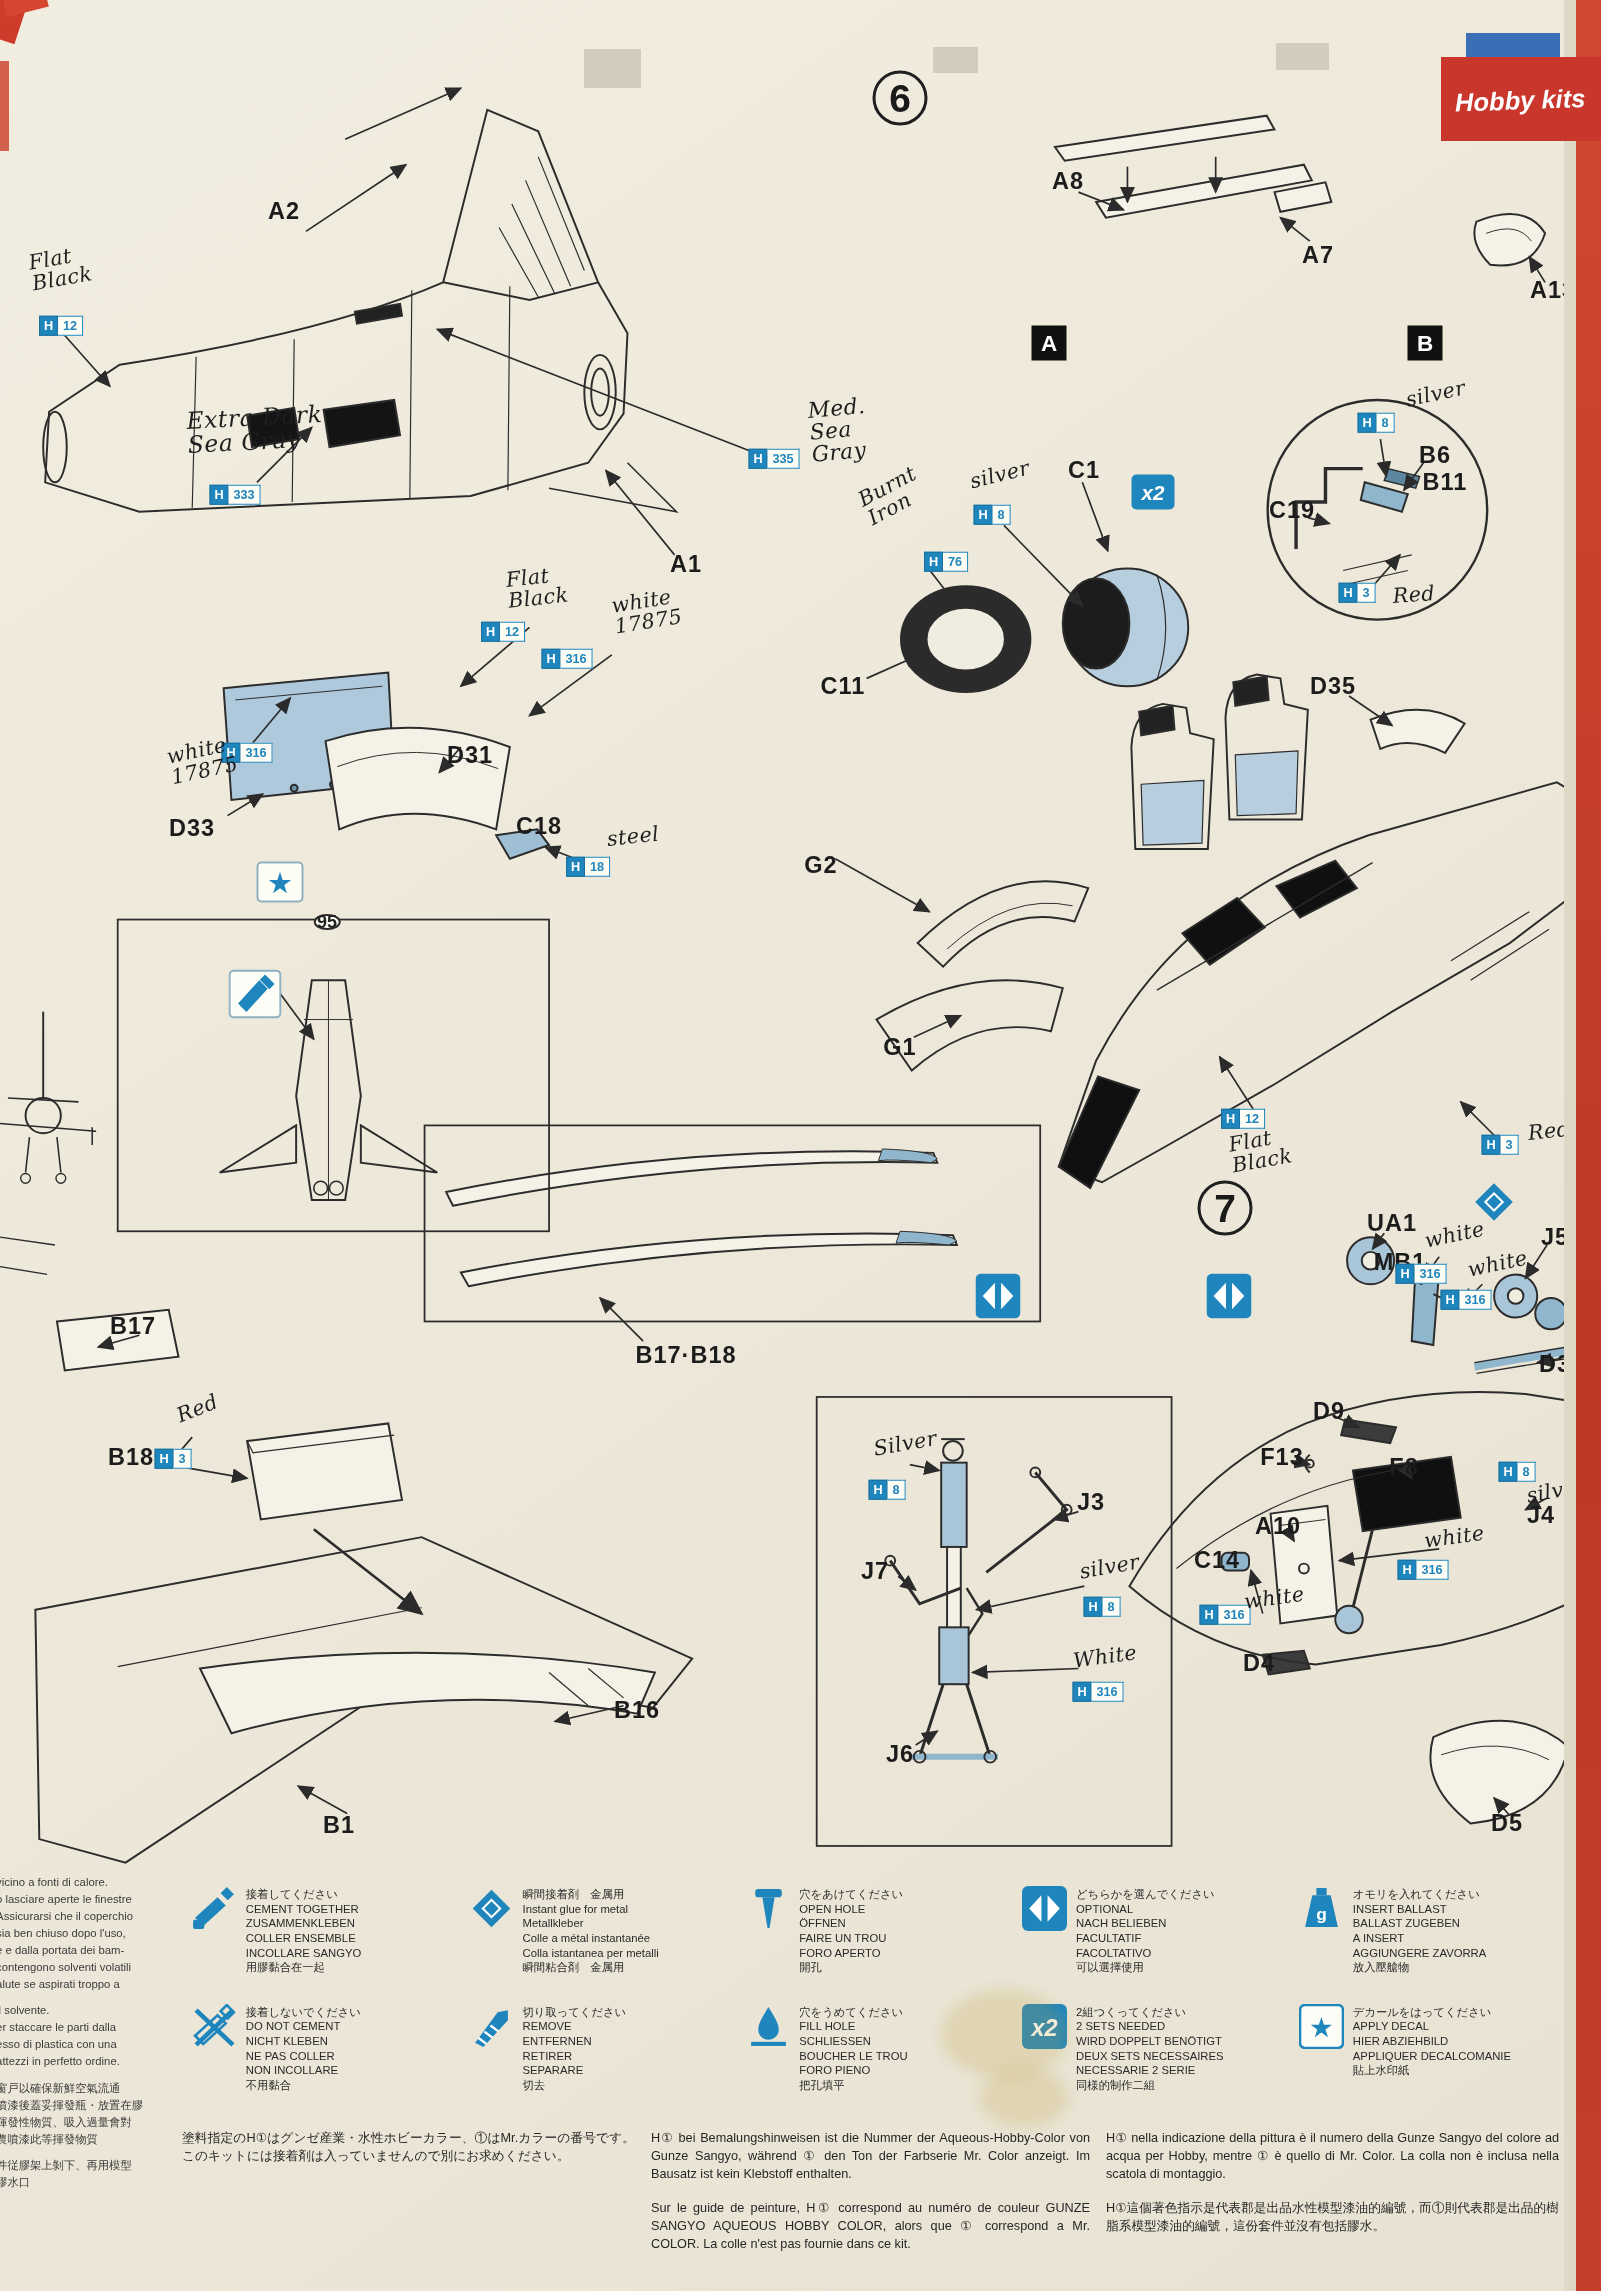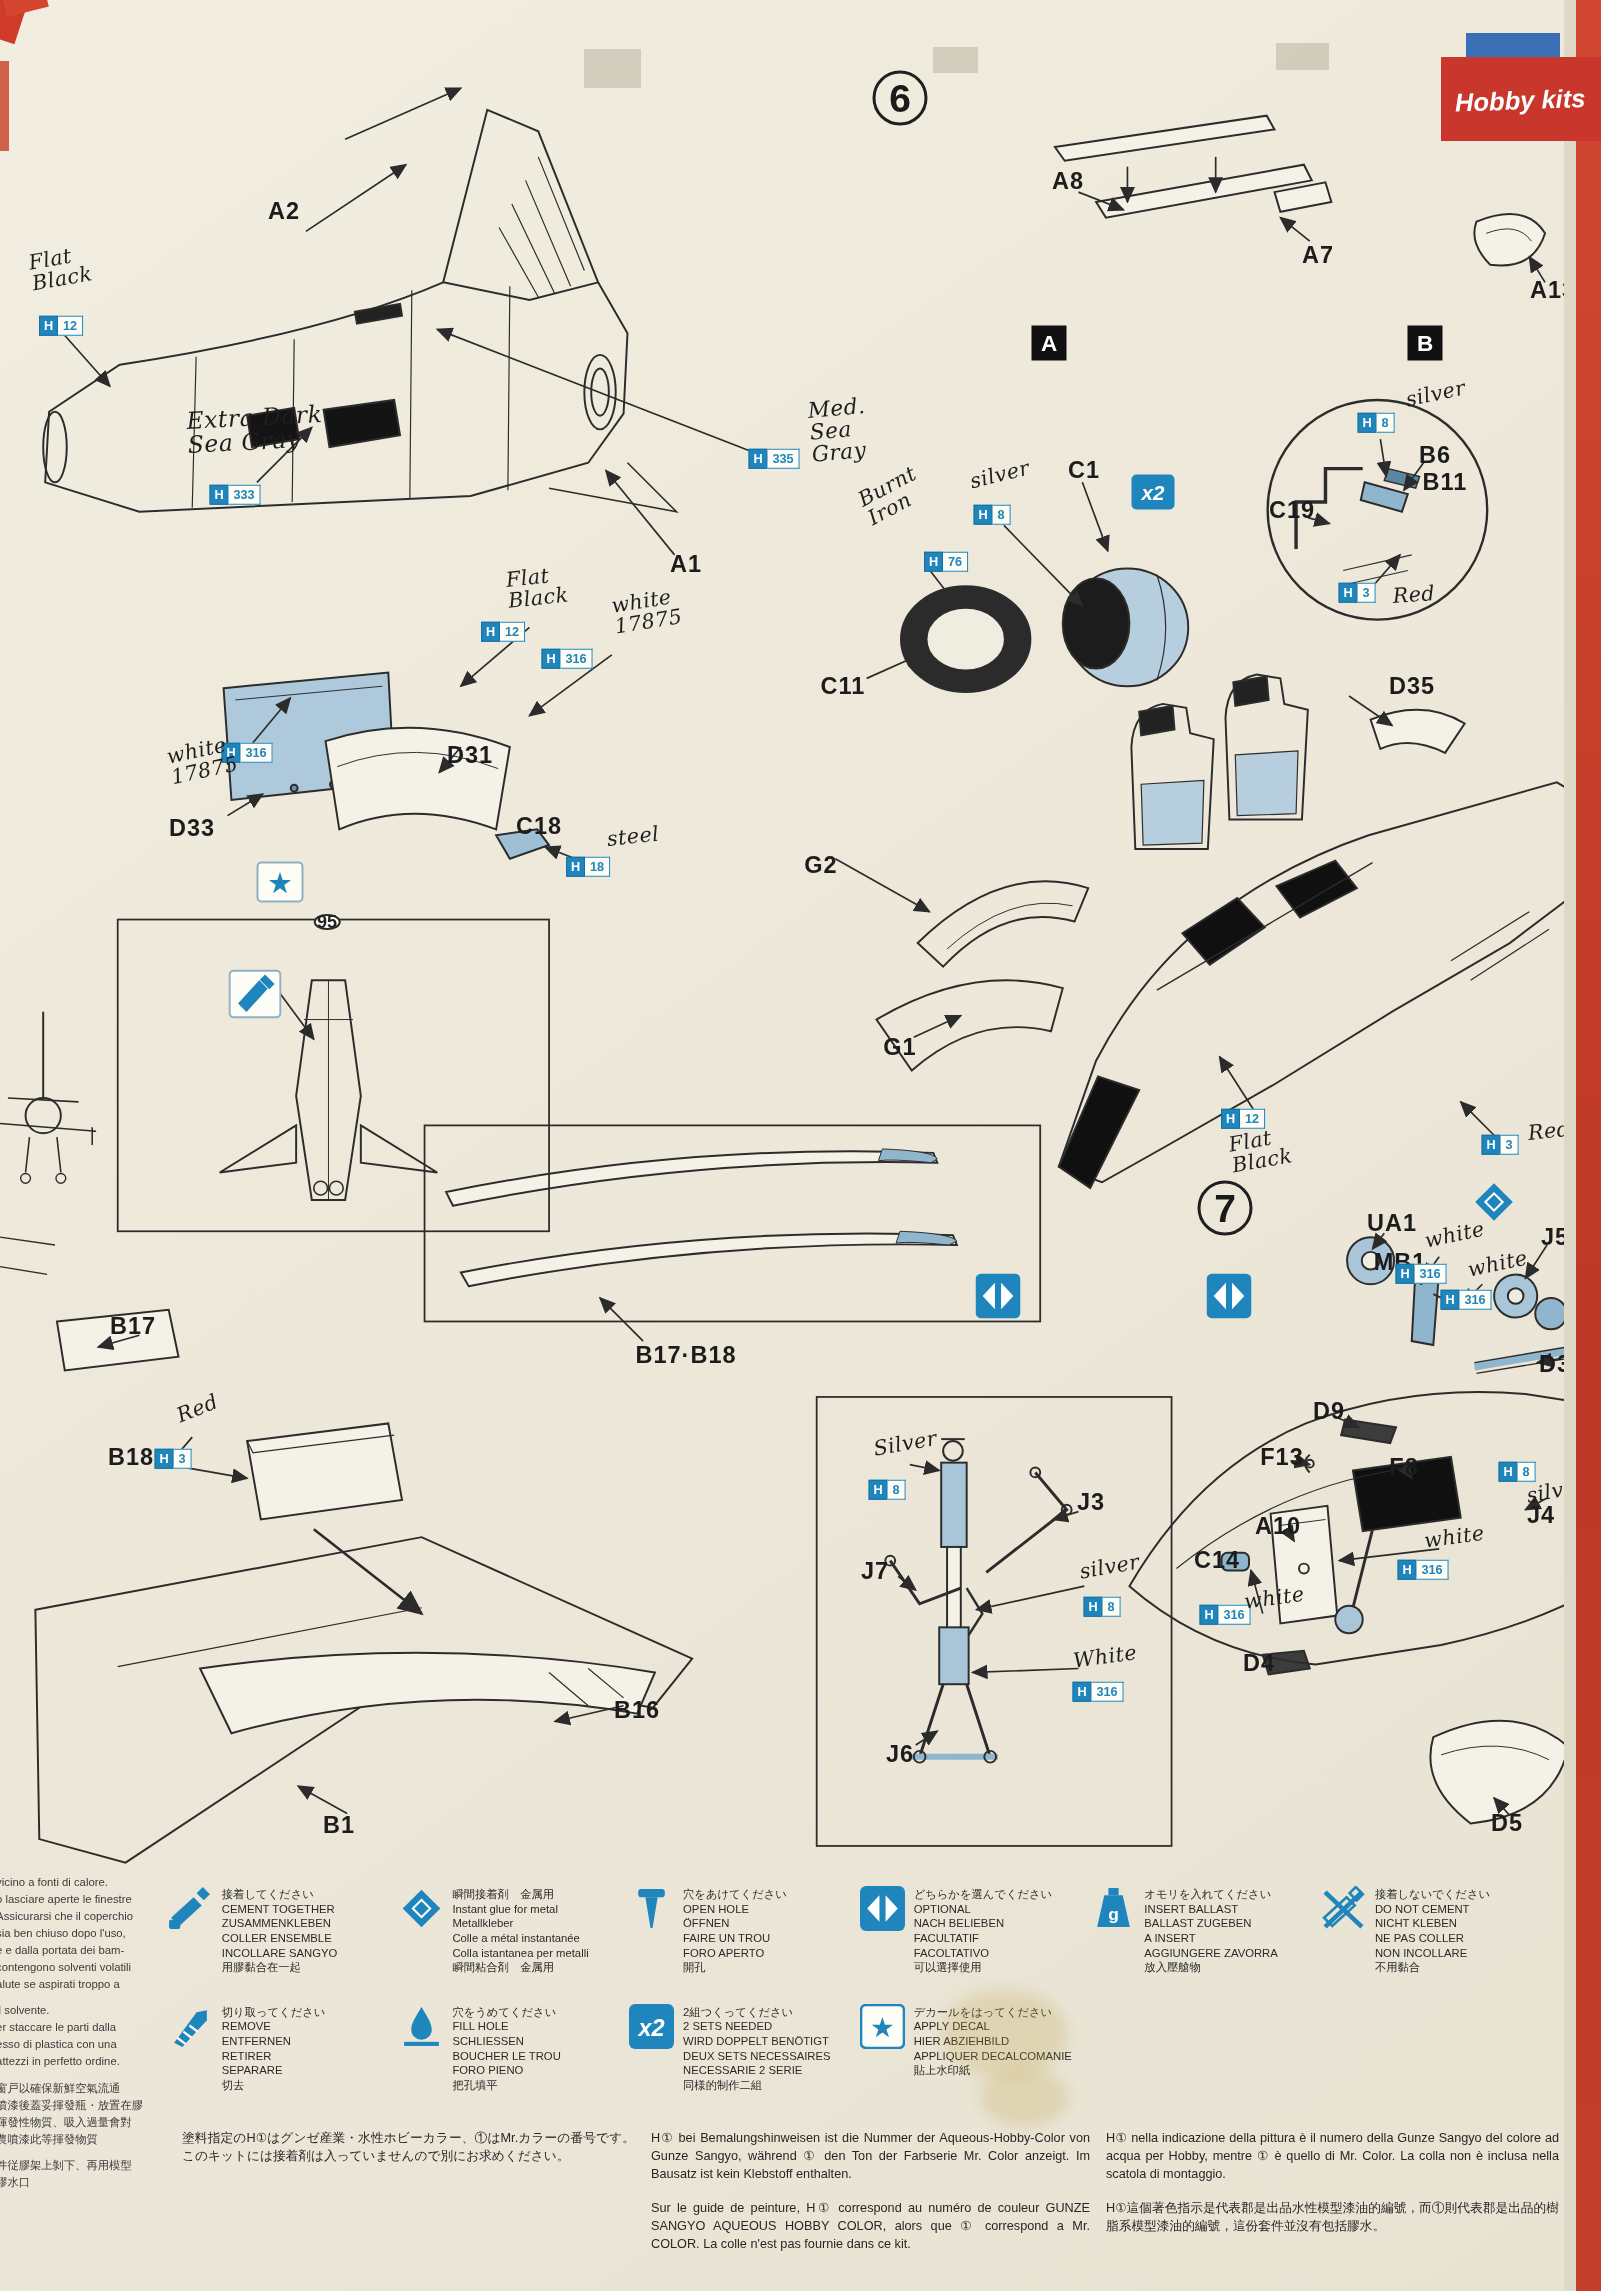--- a/index.html
+++ b/index.html
@@ -23,22 +23,22 @@
   .decal-num{width:26.5px;height:16px;border:2px solid #2b2b2b;border-radius:50%;font-size:18px;font-weight:bold;background:#fdfdf6}
   .x2-badge{width:43px;height:35px;background:#1f86bd;color:#fff;border-radius:4.9px;font-size:20.6px;font-weight:bold;font-style:italic}
   .sq-letter{width:35px;height:35px;background:#101010;color:#fff;font-size:22.5px;font-weight:bold}
   .mark svg{display:block}
 
   
   #inset892{position:absolute;left:982px;top:80px;width:425px;height:296px;border:2.5px solid #2b2b2b}
   #inset892 .title{position:absolute;left:11.8px;top:5.9px;font-size:20.6px;font-weight:bold;color:#1c1c1c}
 
   
-  #legend{position:absolute;left:168px;top:1886px;width:1374px;display:grid;
-          grid-template-columns:repeat(6,1fr);grid-auto-rows:110px;column-gap:9.8px;row-gap:7.8px}
+  #legend{position:absolute;left:192px;top:1886px;width:1374px;display:grid;
+          grid-template-columns:repeat(5,1fr);grid-auto-rows:110px;column-gap:9.8px;row-gap:7.8px}
   .lg-cell{display:flex;gap:8.8px;align-items:flex-start}
   .lg-icon{flex:0 0 45px}
   .lg-text{font-size:11.3px;line-height:1.3;color:#2a2a2a;padding-top:1px}
 
   
   .footer-col{position:absolute;top:2129px}
   .footer-col p{margin:0 0 15.7px;font-size:12.7px;line-height:1.42;text-align:justify;color:#262626}
 
   
   #left-margin{position:absolute;left:-3.9px;top:1874px;width:180px;font-size:11.3px;line-height:1.5;color:#3b3b3b;overflow:hidden}
@@ -303,21 +303,21 @@
       <div class="callout" style="position: absolute; left: 192px; top: 828px; transform: translate(-50%, -50%);">D33</div>
       <div class="callout" style="position: absolute; left: 539px; top: 826px; transform: translate(-50%, -50%);">C18</div>
       <div class="callout" style="position: absolute; left: 843px; top: 686px; transform: translate(-50%, -50%);">C11</div>
       <div class="callout" style="position: absolute; left: 1084px; top: 470px; transform: translate(-50%, -50%);">C1</div>
       <div class="callout" style="position: absolute; left: 1068px; top: 181px; transform: translate(-50%, -50%);">A8</div>
       <div class="callout" style="position: absolute; left: 1318px; top: 255px; transform: translate(-50%, -50%);">A7</div>
       <div class="callout" style="position: absolute; left: 1553px; top: 290px; transform: translate(-50%, -50%);">A13</div>
       <div class="callout" style="position: absolute; left: 1435px; top: 455px; transform: translate(-50%, -50%);">B6</div>
       <div class="callout" style="position: absolute; left: 1445px; top: 482px; transform: translate(-50%, -50%);">B11</div>
       <div class="callout" style="position: absolute; left: 1292px; top: 510px; transform: translate(-50%, -50%);">C19</div>
-      <div class="callout" style="position: absolute; left: 1412px; top: 686px; transform: translate(-50%, -50%);">D35</div>
+      <div class="callout" style="position: absolute; left: 1333px; top: 686px; transform: translate(-50%, -50%);">D35</div>
       <div class="callout" style="position: absolute; left: 821px; top: 865px; transform: translate(-50%, -50%);">G2</div>
       <div class="callout" style="position: absolute; left: 900px; top: 1047px; transform: translate(-50%, -50%);">G1</div>
       <div class="callout" style="position: absolute; left: 133px; top: 1326px; transform: translate(-50%, -50%);">B17</div>
       <div class="callout" style="position: absolute; left: 131px; top: 1457px; transform: translate(-50%, -50%);">B18</div>
       <div class="callout" style="position: absolute; left: 686px; top: 1355px; transform: translate(-50%, -50%);">B17·B18</div>
       <div class="callout" style="position: absolute; left: 637px; top: 1710px; transform: translate(-50%, -50%);">B16</div>
       <div class="callout" style="position: absolute; left: 339px; top: 1825px; transform: translate(-50%, -50%);">B1</div>
       <div class="callout" style="position: absolute; left: 1380px; top: 1223px; transform: translate(-50%, -50%); margin-left: 12px;">UA1</div>
       <div class="callout" style="position: absolute; left: 1400px; top: 1262px; transform: translate(-50%, -50%);">MB1</div>
       <div class="callout" style="position: absolute; left: 1555px; top: 1237px; transform: translate(-50%, -50%);">J5</div>

